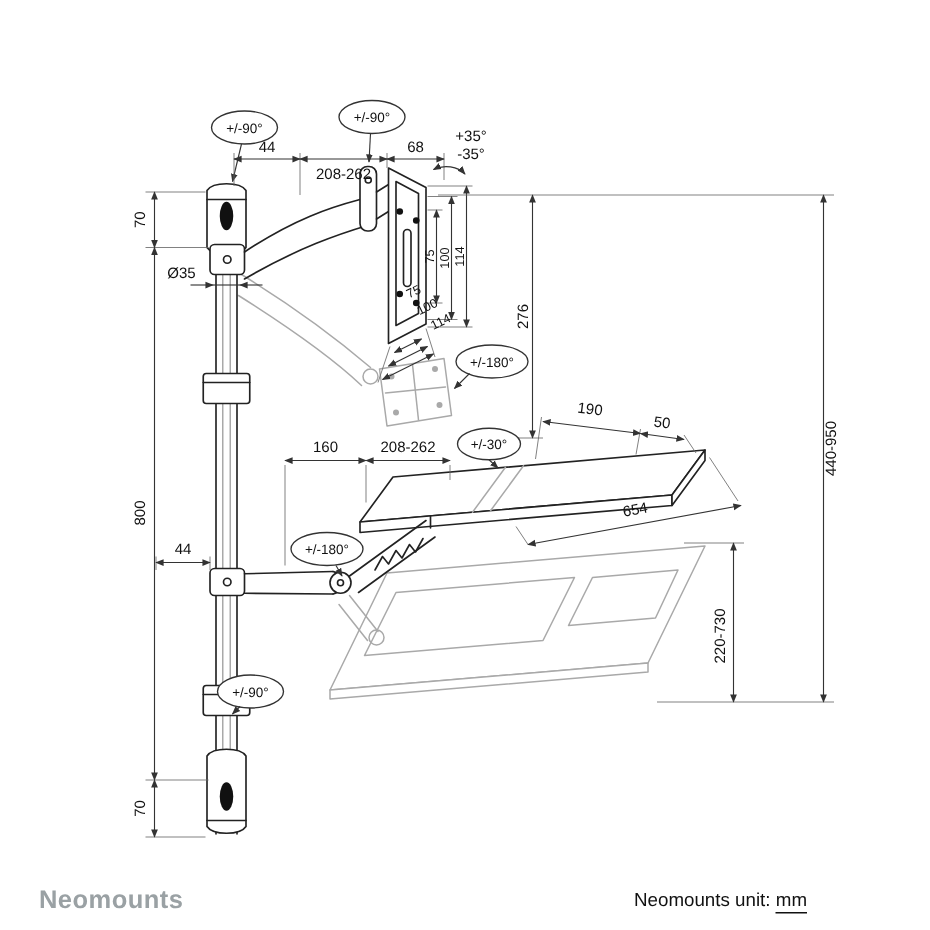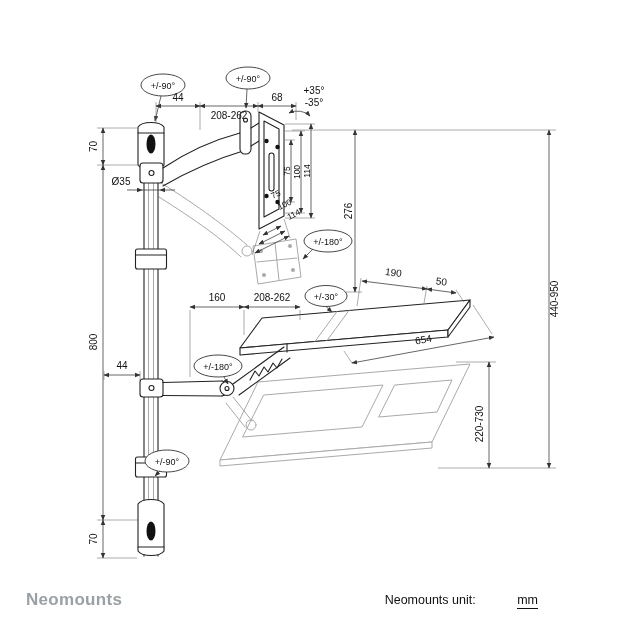--- a/index.html
+++ b/index.html
@@ -17,21 +17,21 @@
   .de {stroke:#666;stroke-width:.55;fill:none;}
   .ov {fill:#fff;stroke:#333;stroke-width:.9;}
   .hole{fill:#111;}
   .gh {fill:#a9a9a9;}
   text.dim {font-family:"Liberation Sans",sans-serif;font-size:10px;fill:#111;}
   text.dims{font-family:"Liberation Sans",sans-serif;font-size:8.5px;fill:#111;}
   text.ovt {font-family:"Liberation Sans",sans-serif;font-size:9px;fill:#111;}
   .brand{position:absolute;left:26px;bottom:10px;font-size:17px;font-weight:600;
          color:#9aa1a4;letter-spacing:.3px;margin-top:44px;}
   .unit{position:absolute;right:22px;bottom:13px;font-size:12.5px;color:#111;}
-  .unit .u{border-bottom:1.5px solid #111;padding-bottom:1px;margin-left:38px;}
+  .unit .u{border-bottom:1.5px solid #111;padding-bottom:1px;}
 </style>
 </head>
 <body>
 
 <div class="page">
 <svg width="620" height="620" viewBox="0 0 620 620">
   <defs>
     <marker id="ar" viewBox="0 0 10 10" refX="9" refY="5" markerWidth="7.5" markerHeight="7.5" orient="auto-start-reverse">
       <path d="M0,1 L10,5 L0,9 z" fill="#333"></path>
     </marker>

